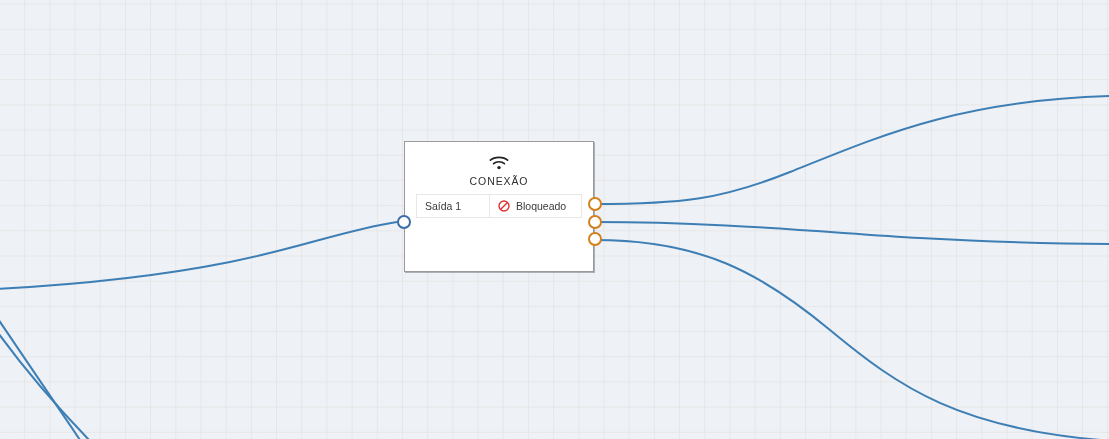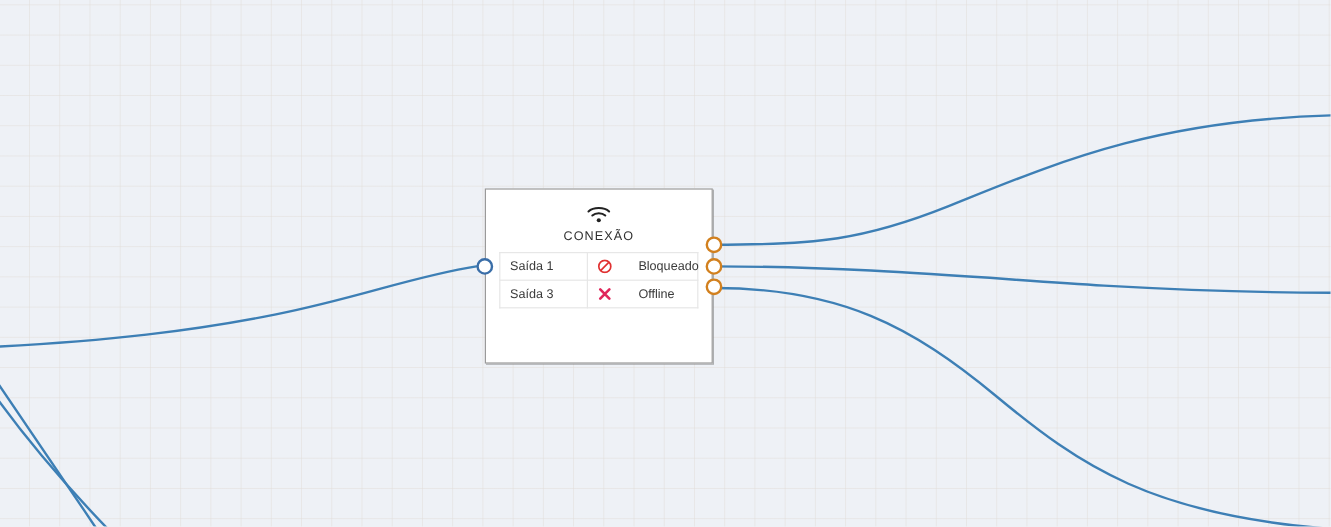--- a/index.html
+++ b/index.html
@@ -38,23 +38,23 @@
   .edge-path {
     fill: none;
     stroke: #3d7fb5;
     stroke-width: 2;
     stroke-linecap: round;
   }
   
   #node {
     position: absolute;
     left: 404px;
-    top: 157px;
+    top: 141px;
     width: 190px;
-    height: 146px;
+    height: 131px;
     background: #ffffff;
     border: 1px solid #9a9a9a;
     box-sizing: border-box;
     box-shadow: 1px 1px 0 0 rgba(120,120,120,0.55);
     display: flex;
     flex-direction: column;
     align-items: center;
   }
   #node-icon {
     margin-top: 13px;
@@ -81,21 +81,21 @@
     font-size: 10.5px;
     color: #3a3a3a;
     padding: 0 0 0 8px;
     vertical-align: middle;
     white-space: nowrap;
   }
   #node-table td.col-name { width: 64px; }
   .status-cell {
     display: flex;
     align-items: center;
-    gap: 22px;
+    gap: 6px;
   }
   .status-ico {
     width: 12px;
     height: 12px;
     flex: 0 0 12px;
     line-height: 0;
   }
   .status-txt { line-height: 1; }
   
   .port {
@@ -152,33 +152,20 @@
               <span class="status-ico">
                 <svg width="12" height="12" viewBox="0 0 12 12">
                   <circle cx="6" cy="6" r="5" fill="none" stroke="#e03131" stroke-width="1.4"></circle>
                   <line x1="2.5" y1="9.5" x2="9.5" y2="2.5" stroke="#e03131" stroke-width="1.4"></line>
                 </svg>
               </span>
               <span class="status-txt">Bloqueado</span>
             </div>
           </td>
         </tr>
-        <tr>
-          <td class="col-name">Saída 3</td>
-          <td>
-            <div class="status-cell">
-              <span class="status-ico">
-                <svg width="12" height="12" viewBox="0 0 12 12">
-                  <path d="M2.2 2.2 L9.8 9.8 M9.8 2.2 L2.2 9.8" fill="none" stroke="#e0265b" stroke-width="2.2" stroke-linecap="round"></path>
-                </svg>
-              </span>
-              <span class="status-txt">Offline</span>
-            </div>
-          </td>
-        </tr>
       </tbody>
     </table>
   </div>
 
   <div class="port in" style="top: 215px; border-color: rgb(58, 110, 168);"></div>
   <div class="port out" style="top: 197px; border-color: rgb(210, 128, 30);"></div>
   <div class="port out" style="top: 215px; border-color: rgb(210, 128, 30);"></div>
   <div class="port out" style="top: 232px; border-color: rgb(210, 128, 30);"></div>
 
 </div>

